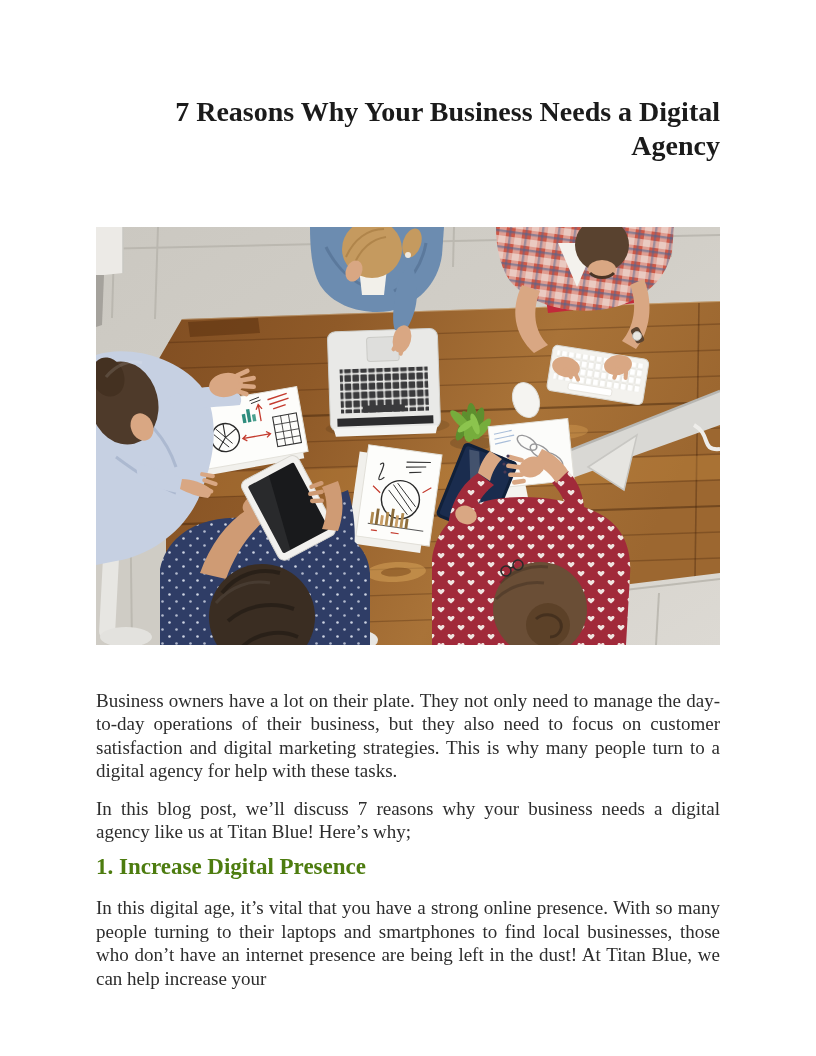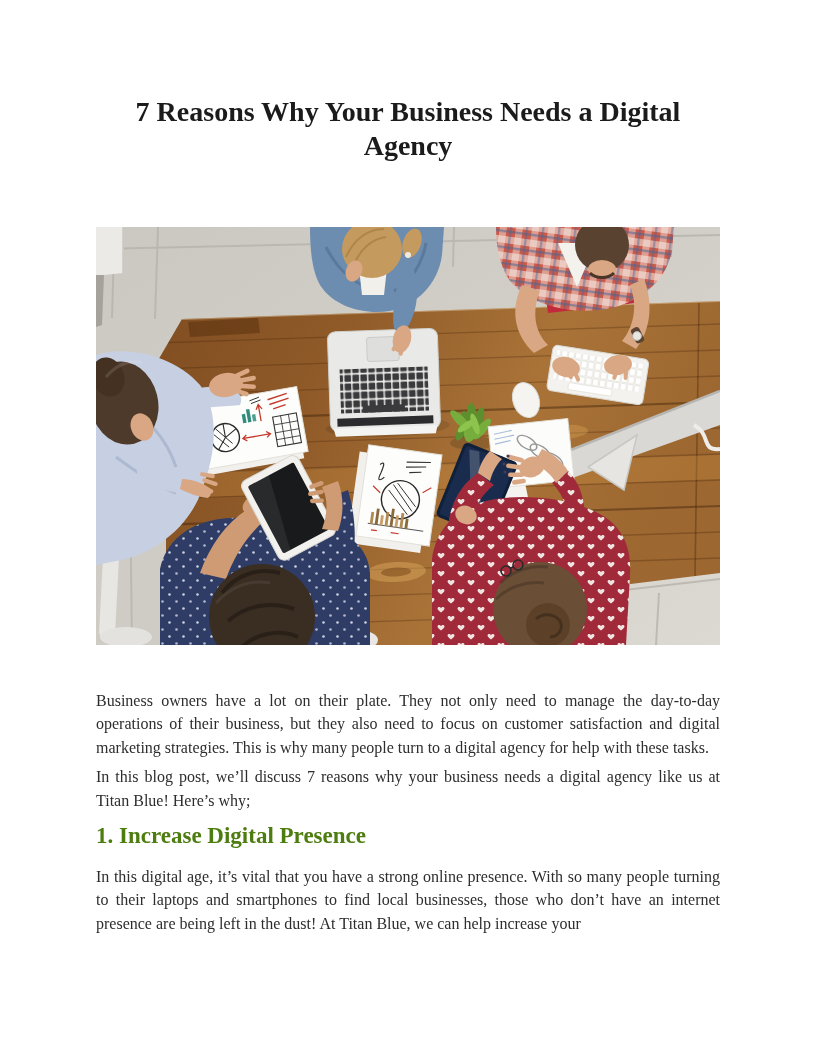--- a/index.html
+++ b/index.html
@@ -5,32 +5,32 @@
   html,body{margin:0;padding:0;background:#ffffff;}
   body{width:816px;height:1056px;overflow:hidden;}
   .page{
     width:816px;height:1056px;box-sizing:border-box;
     padding:0 96px;
     font-family:"Liberation Serif","DejaVu Serif",serif;
     color:#2d2d2d;
   }
   h1[data-name="page-title"]{
     font-size:28px;line-height:34px;font-weight:700;
-    text-align:center;color:#1b1b1b;margin:95px 0 0 0;
+    text-align:right;color:#1b1b1b;margin:95px 0 0 0;
   }
   figure[data-name="hero-image"]{
     margin:64px 0 0 0;width:624px;height:418px;
   }
   figure svg{display:block;width:624px;height:418px;}
   p{
-    font-size:16px;line-height:23.4px;text-align:justify;
+    font-size:19px;line-height:23.4px;text-align:justify;
     margin:0;color:#2d2d2d;
   }
   p.p1{margin-top:44px;}
-  p.p2{margin-top:6px;}
+  p.p2{margin-top:14px;}
   p.p3{margin-top:16px;}
   h2[data-name="section-1-heading"]{
     font-size:23px;line-height:27px;font-weight:700;
     color:#4d7c0f;margin:10px 0 12px 0;
   }
 </style>
 </head>
 <body>
 
 <div class="page" data-name="document-page">

